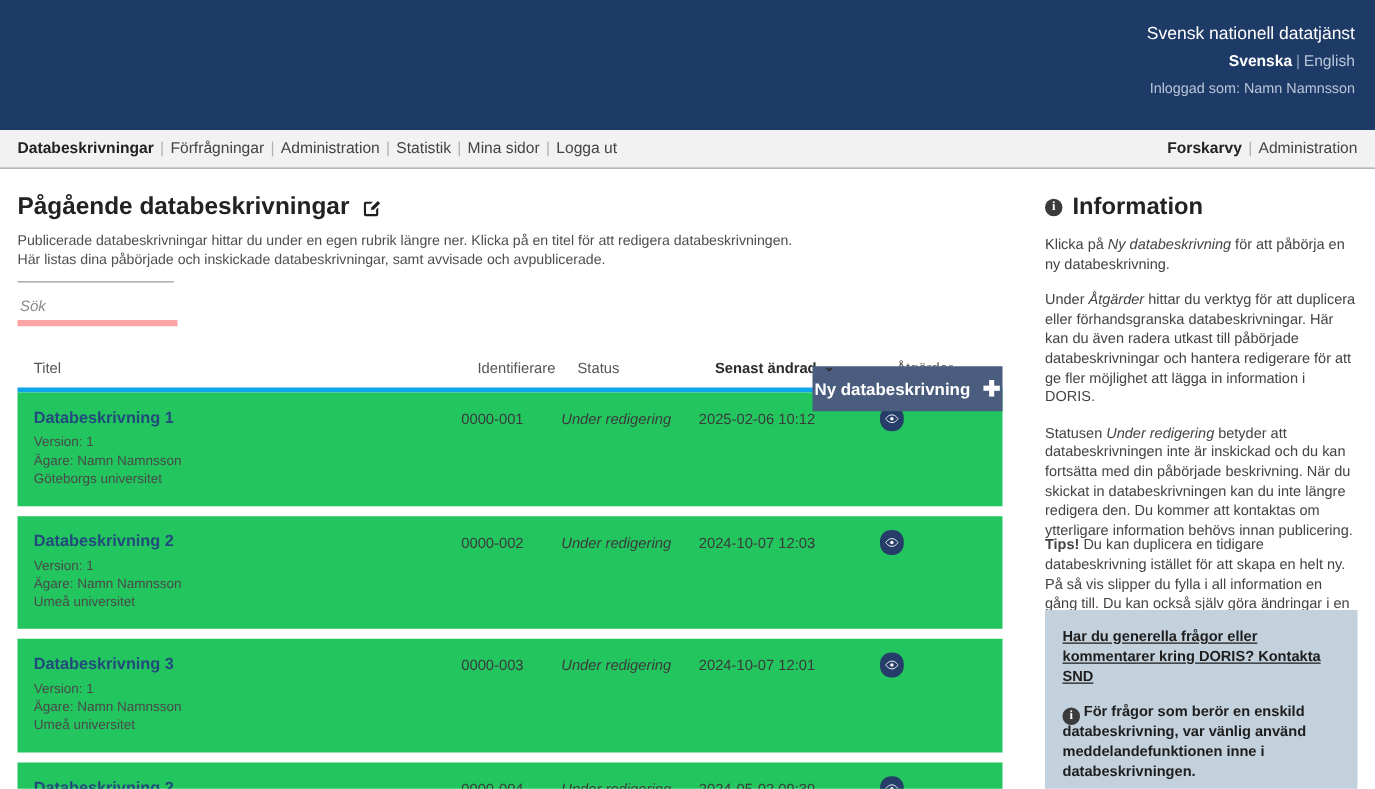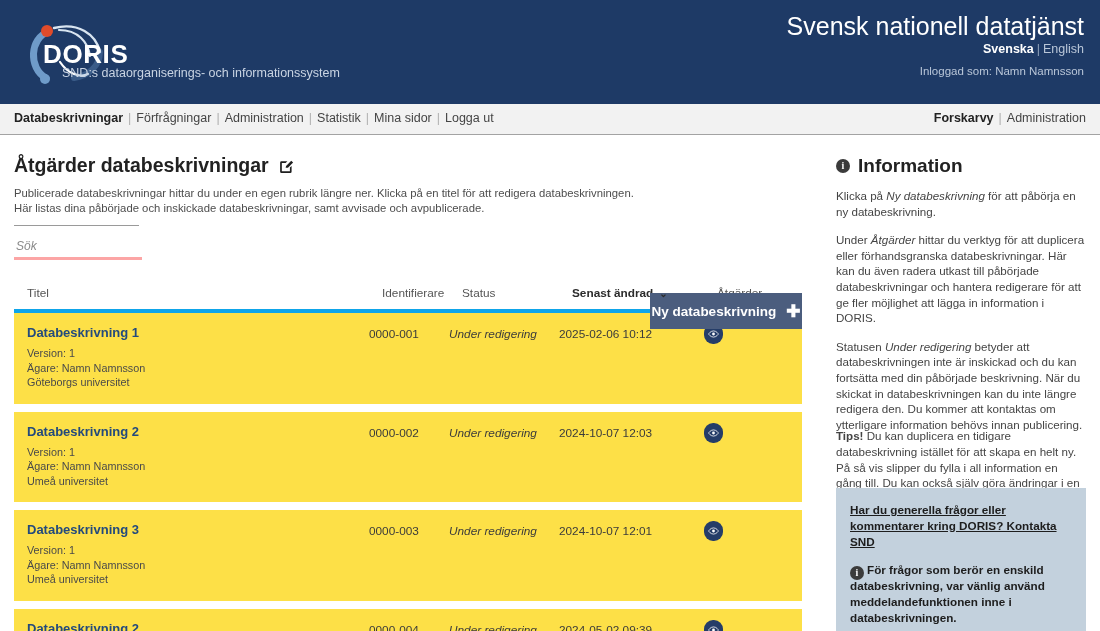--- a/index.html
+++ b/index.html
@@ -52,21 +52,21 @@
     color: #c9d4e3;
     white-space: nowrap;
   }
   .header-right {
     position: absolute;
     right: 16px;
     top: 14px;
     text-align: right;
   }
   .brand-title {
-    font-size: 25px;
+    font-size: 14px;
     color: #ffffff;
     font-weight: normal;
     line-height: 24px;
   }
   .lang-row {
     margin-top: 3px;
     font-size: 12.5px;
     color: #b9c6d8;
     line-height: 17px;
   }
@@ -176,21 +176,21 @@
     border-top: 1px solid #9a9a9a;
     width: 125px;
   }
   .search-box {
     margin-top: 10px;
     width: 126px;
   }
   .search-input {
     width: 126px;
     border: none;
-    border-bottom: 3px solid #fca5a5;
+    border-bottom: 5px solid #fca5a5;
     outline: none;
     font-family: "Liberation Sans", sans-serif;
     font-size: 12px;
     font-style: italic;
     color: #0f172a;
     padding: 0 0 4px 2px;
     background: transparent;
   }
   .search-input::placeholder {
     color: #8a8a8a;
@@ -255,21 +255,21 @@
   .chev {
     font-size: 10px;
     line-height: 1;
     position: relative;
     top: 1px;
   }
 
   .trow {
     display: flex;
     align-items: flex-start;
-    background: #fde047;
+    background: #22c55e;
     padding: 12px 0 14px 0;
     margin-bottom: 8px;
     font-size: 11.8px;
     color: #3b3b3b;
   }
   .trow .col-titel { padding-left: 13px; box-sizing: border-box; }
   .row-title {
     color: #234a7d;
     font-weight: bold;
     font-size: 13px;
@@ -365,33 +365,20 @@
   .contact-note .info-circle {
     margin-right: 3px;
     position: relative;
     top: 2px;
   }
 </style>
 </head>
 <body>
 
 <div class="header">
-  <div class="logo-wrap">
-    <svg class="logo-svg" width="130" height="74" viewBox="0 0 130 74">
-      <path d="M34 20 C16 26, 14 56, 32 66" stroke="#6f9bc9" stroke-width="7" fill="none" stroke-linecap="round"></path>
-      <path d="M40 16 C64 10, 82 22, 86 40" stroke="#d8e4f0" stroke-width="2.4" fill="none" stroke-linecap="round"></path>
-      <path d="M45 18 C64 18, 74 30, 76 44" stroke="#d8e4f0" stroke-width="2.2" fill="none" stroke-linecap="round"></path>
-      <path d="M46 50 C54 62, 66 66, 74 62" stroke="#ffffff" stroke-width="2.2" fill="none" stroke-linecap="round"></path>
-      <path d="M86 40 C86 54, 74 64, 60 66" stroke="#6f9bc9" stroke-width="6" fill="none" stroke-linecap="round" opacity="0.35"></path>
-      <circle cx="33" cy="19" r="6" fill="#e04b2a"></circle>
-      <circle cx="31" cy="67" r="5" fill="#6f9bc9"></circle>
-    </svg>
-    <div class="logo-word">DORIS</div>
-    <div class="logo-sub">SND:s dataorganiserings- och informationssystem</div>
-  </div>
 
   <div class="header-right">
     <div class="brand-title">Svensk nationell datatjänst</div>
     <div class="lang-row">
       <span class="active">Svenska</span><span class="sep">|</span><a href="#">English</a>
     </div>
     <div class="logged-in">Inloggad som: Namn Namnsson</div>
   </div>
 </div>
 
@@ -402,21 +389,21 @@
   <div class="nav-right">
     <a href="#" class="nav-item current">Forskarvy</a><span class="nav-sep">|</span><a href="#" class="nav-item">Administration</a>
   </div>
 </div>
 
 <div class="content">
 
   <div class="main-col">
 
     <div class="title-row">
-      <h1 class="page-title">Åtgärder databeskrivningar</h1>
+      <h1 class="page-title">Pågående databeskrivningar</h1>
       <span class="edit-icon">
         <svg width="17" height="17" viewBox="0 0 20 20">
           <path d="M2.5 5.5 A1.6 1.6 0 0 1 4.1 3.9 H11 L9 5.9 H4.5 V15.5 H14 V11.3 L16 9.3 V16.1 A1.6 1.6 0 0 1 14.4 17.7 H4.1 A1.6 1.6 0 0 1 2.5 16.1 Z" fill="#1f1f1f"></path>
           <path d="M9 11.6 L9.5 9.3 L15.6 3.2 L17.8 5.4 L11.7 11.5 Z" fill="#1f1f1f"></path>
         </svg>
       </span>
     </div>
 
     <div class="intro">
       <div>Publicerade databeskrivningar hittar du under en egen rubrik längre ner. Klicka på en titel för att redigera databeskrivningen.</div>

